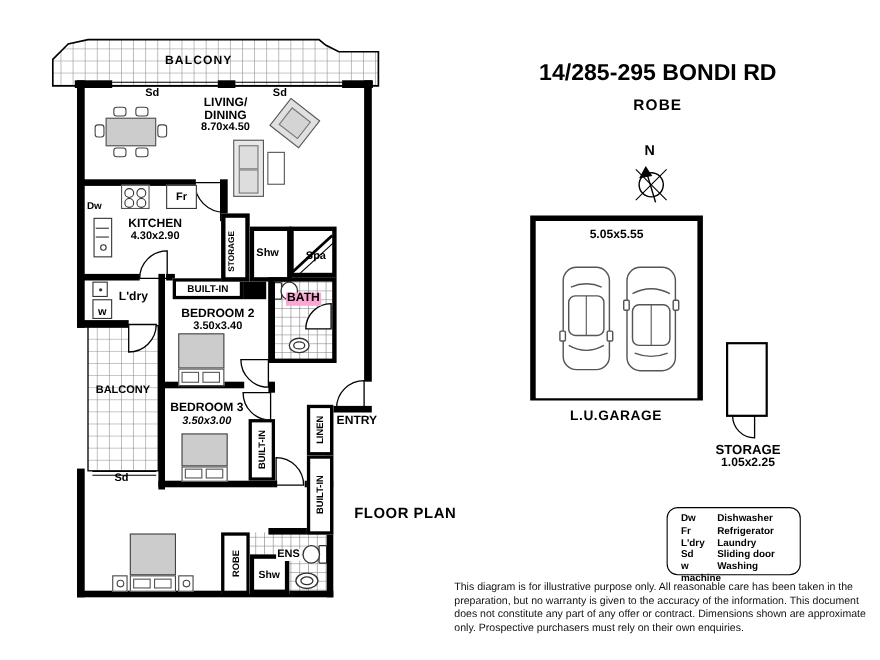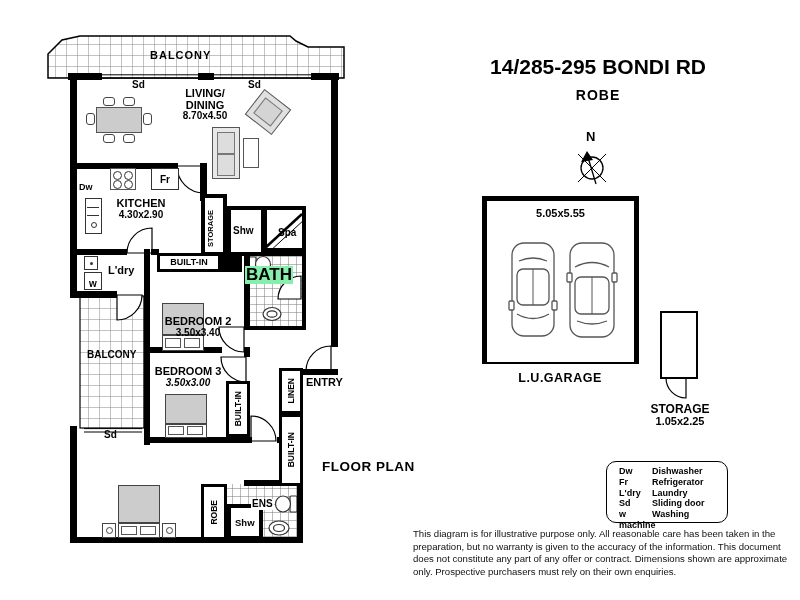--- a/index.html
+++ b/index.html
@@ -225,23 +225,23 @@
     <div style="font-size:10px;">8.70x4.50</div>
   </div>
   <div class="lbl ctr" style="left:100px;top:198px;width:82px;">
     <div style="font-size:11px;">KITCHEN</div>
     <div style="font-size:10px;">4.30x2.90</div>
   </div>
   <div class="lbl" style="left:108px;top:265px;font-size:11px;">L'dry</div>
   <div class="lbl vtext" style="left:207px;top:210px;font-size:7.5px;">STORAGE</div>
   <div class="lbl" style="left:233px;top:226px;font-size:10px;">Shw</div>
   <div class="lbl" style="left:278px;top:228px;font-size:10px;">Spa</div>
-  <div class="lbl" style="left:245px;top:266px;font-size:17px;background:#86efac;padding:0 1px;">BATH</div>
-
-  <div class="lbl ctr" style="left:148px;top:280px;width:100px;margin-top:36px;">
+  <div class="lbl" style="left:260px;top:266px;font-size:11px;background:#f9a8d4;padding:0 1px;">BATH</div>
+
+  <div class="lbl ctr" style="left:148px;top:280px;width:100px;">
     <div style="font-size:11px;">BEDROOM 2</div>
     <div style="font-size:10px;">3.50x3.40</div>
   </div>
   <div class="lbl" style="left:87px;top:350px;font-size:10px;">BALCONY</div>
   <div class="lbl ctr" style="left:138px;top:366px;width:100px;text-align:center;">
     <div style="font-size:11px;">BEDROOM 3</div>
     <div style="font-size:10px;font-style:italic;">3.50x3.00</div>
   </div>
   <div class="lbl" style="left:306px;top:377px;font-size:11px;">ENTRY</div>
   <div class="lbl" style="left:251px;top:499px;font-size:10px;background:#fff;padding:0 1px;">ENS</div>

